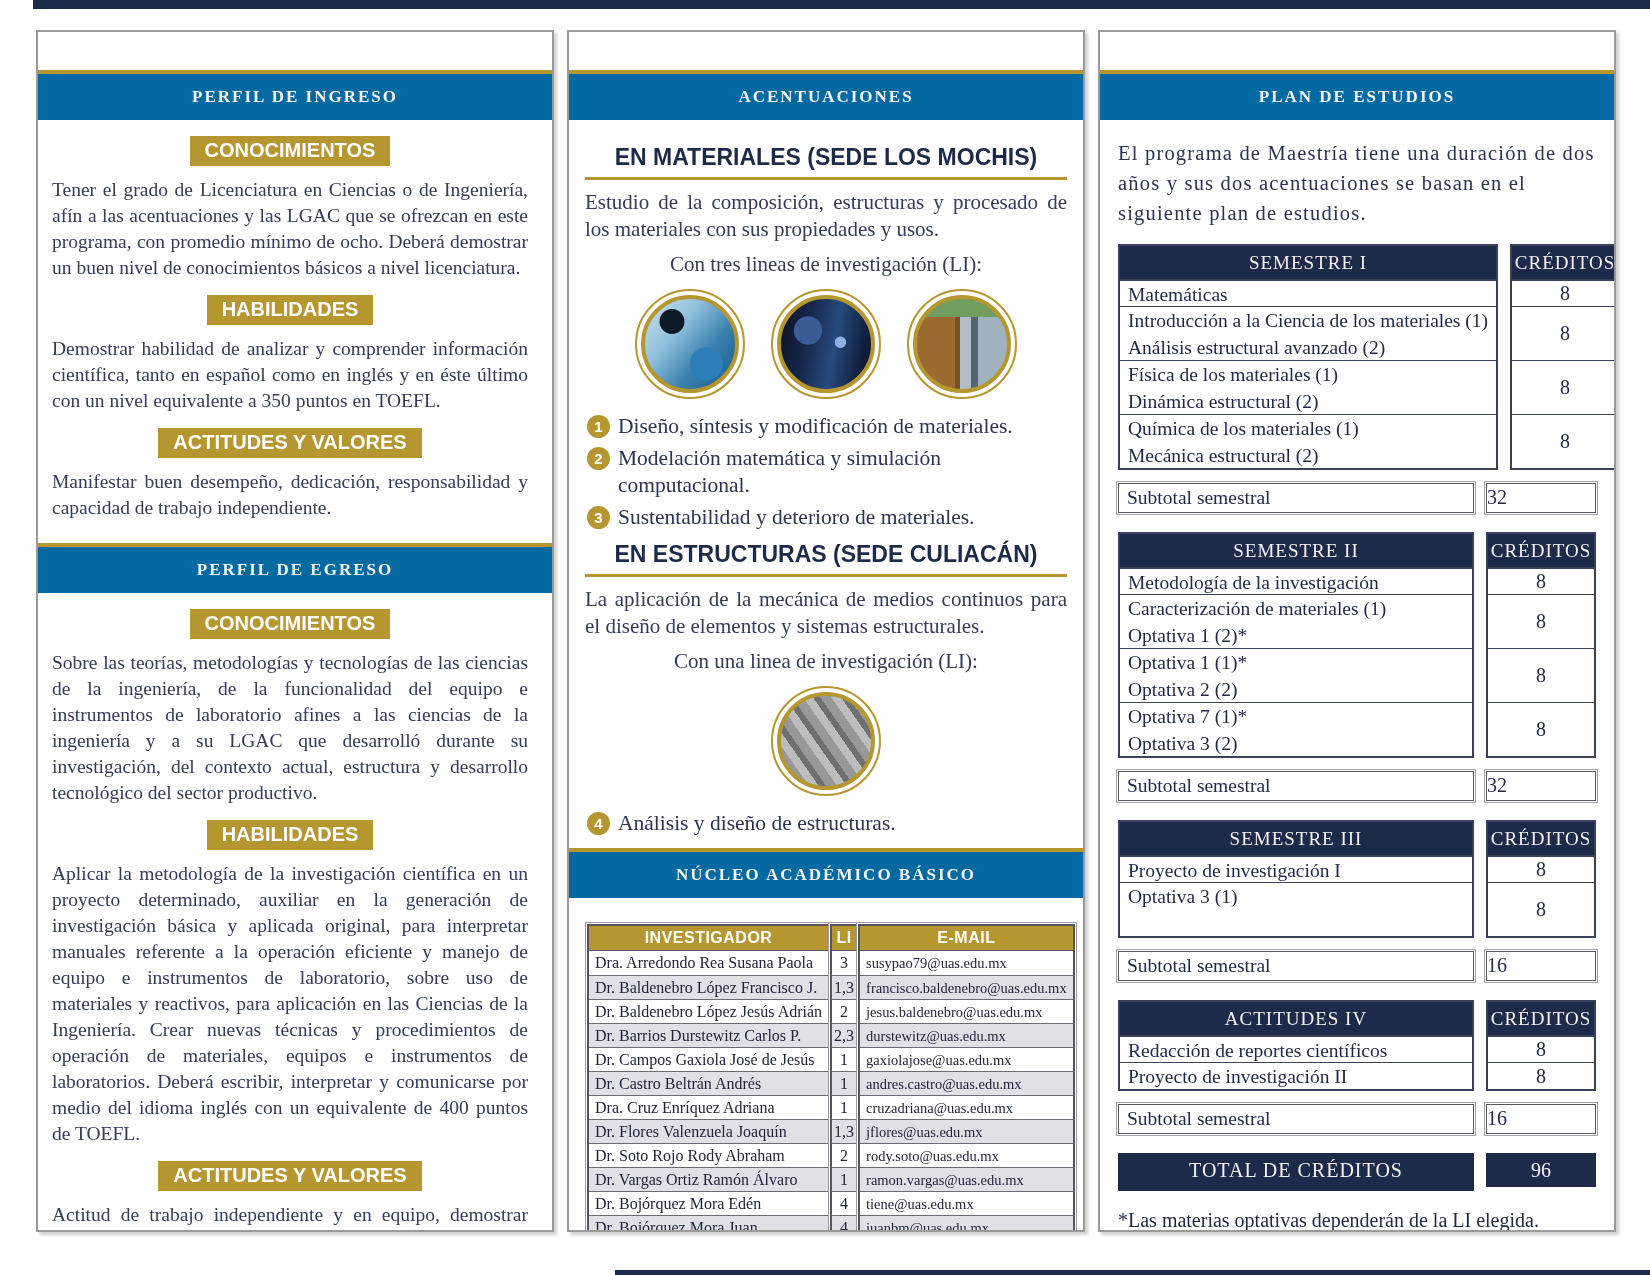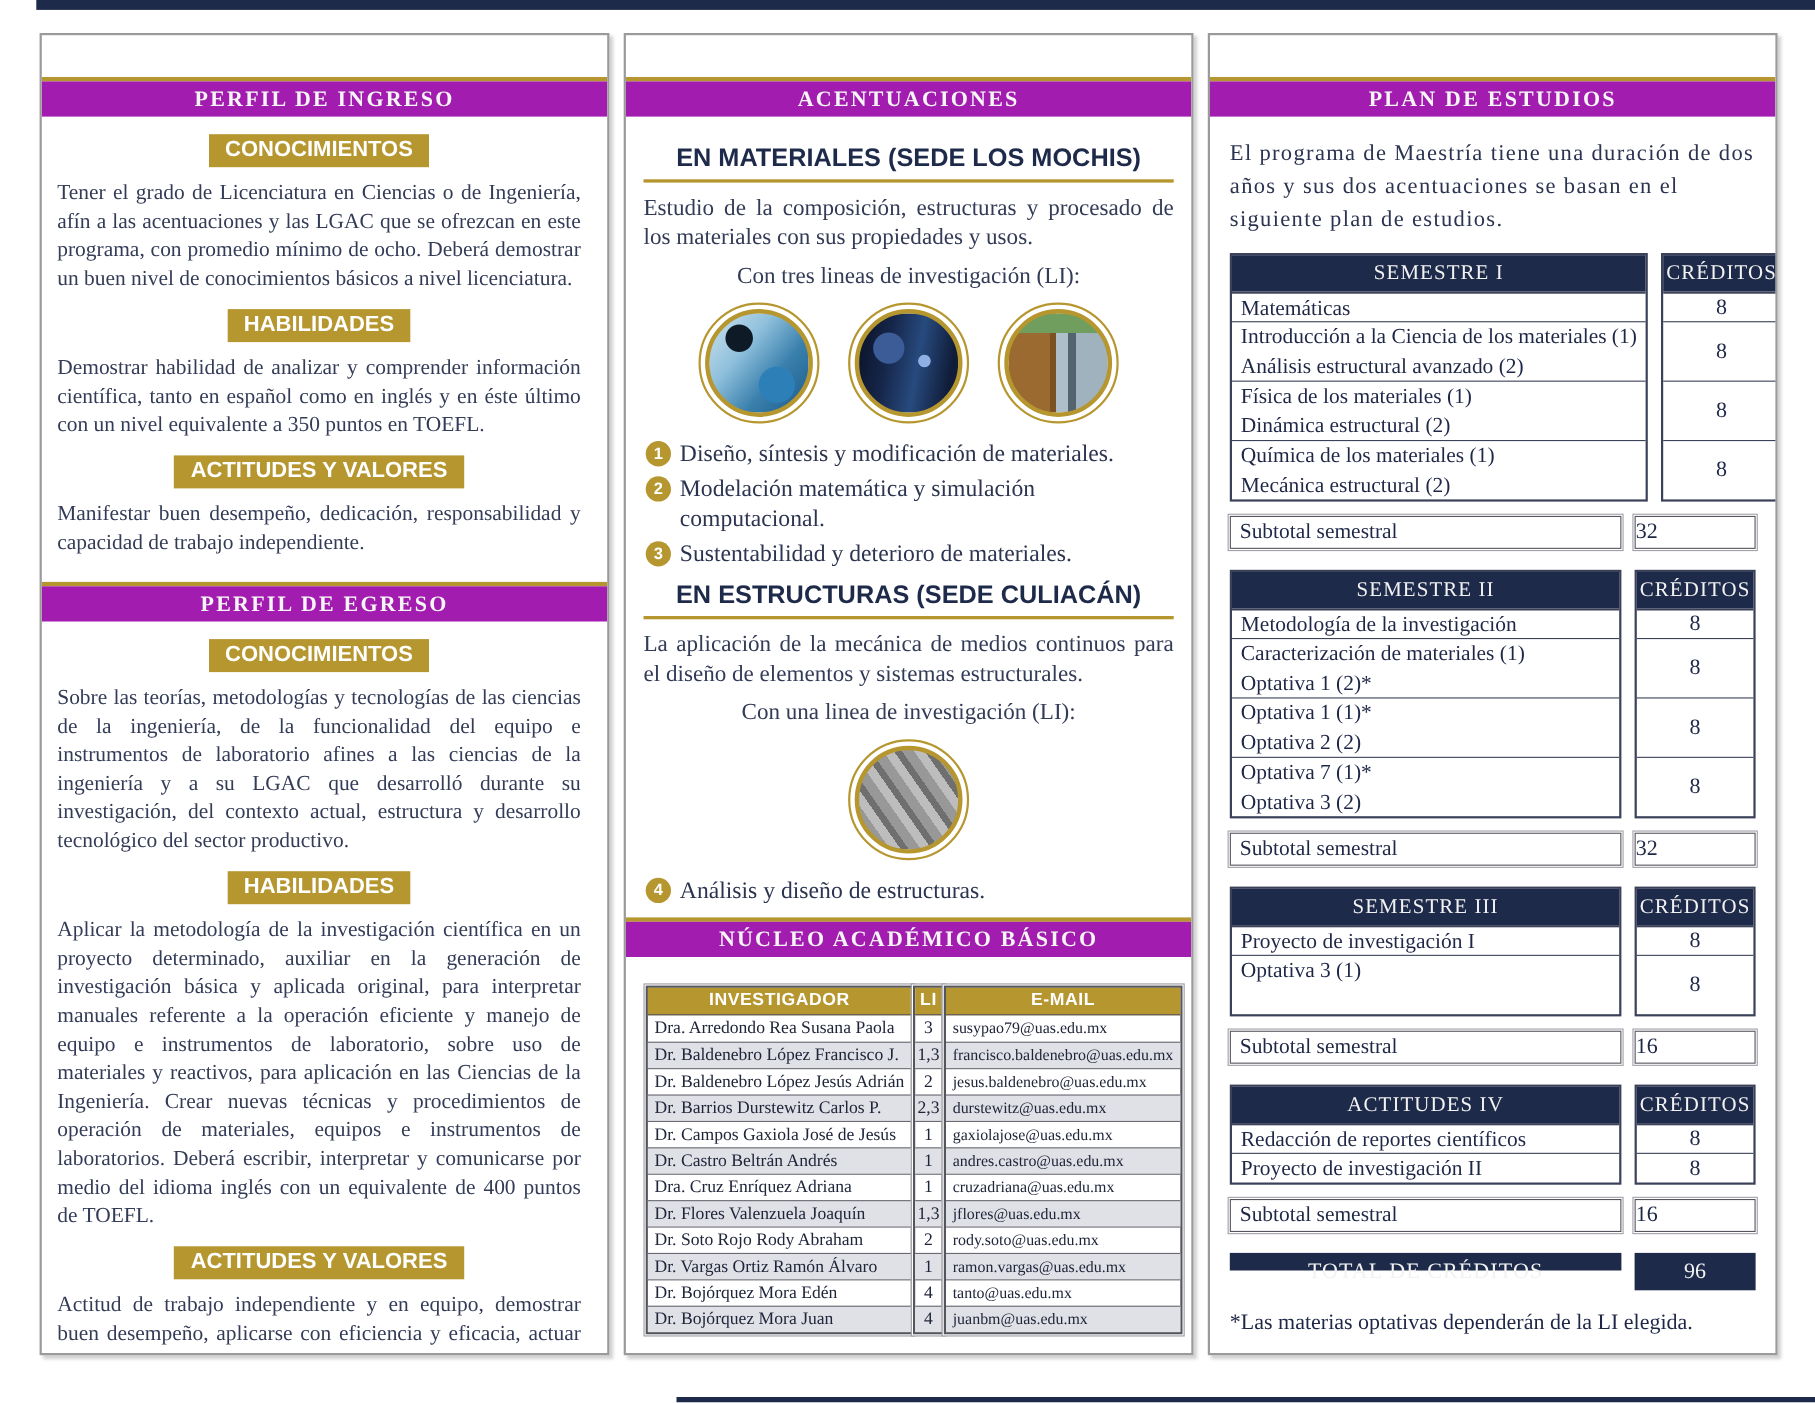--- a/index.html
+++ b/index.html
@@ -11,23 +11,23 @@
   .edge-bottom { bottom: 0; left: 615px; right: 0; height: 5px; }
 
   .panels { position: absolute; top: 30px; left: 36px; right: 34px; height: 1202px;
             display: flex; gap: 13px; }
   .panel { flex: 1 1 0; background: #fff; border: 2px solid #9a9a9a;
            box-shadow: 3px 3px 3px rgba(120,120,120,.35);
            display: flex; flex-direction: column; overflow: hidden; }
 
   .panel-top { height: 38px; flex: none; }
   .gold-line { height: 4px; flex: none; background: #b6962f; }
-  .navy-bar { height: 32px; flex: none; background: #a21caf; color: #f5f5f5;
+  .navy-bar { height: 46px; flex: none; background: #0369a1; color: #f5f5f5;
               display: flex; align-items: center; justify-content: center;
-              font-size: 20px; letter-spacing: 2px; }
+              font-size: 17px; letter-spacing: 2px; }
 
   
   .lp-body { padding: 16px 24px 8px 14px; }
   .gold-label { display: block; width: fit-content; margin: 0 auto 11px auto;
                 background: #b6962f; color: #fff;
                 font-family: "Liberation Sans", sans-serif; font-weight: 700;
                 font-size: 20px; letter-spacing: 0px; padding: 3px 15px 4px 15px; }
   .para { font-size: 19.5px; line-height: 26px; color: #333b57; text-align: justify;
           margin-bottom: 14px; }
 
@@ -90,21 +90,21 @@
                   justify-content: center; font-size: 20px; color: #1f2747; }
   .sem-creds .sem-credcell:nth-child(2) { border-top: 2px solid #3a4158; }
   .sub-flex { margin: 13px 0 19px 0; }
   .sub-label { flex: 1; border: 1.5px solid #55555e; height: 30px; font-size: 19.5px;
                line-height: 27px; color: #1f2747; padding: 0 8px;
                box-shadow: 0 0 0 1px #fff, 0 0 0 2px #a0a0a8; }
   .sub-value { flex: none; width: 110px; border: 1.5px solid #55555e; height: 30px;
                text-align: left; font-size: 20px; line-height: 27px; color: #1f2747;
                box-shadow: 0 0 0 1px #fff, 0 0 0 2px #a0a0a8; }
   .total-flex { margin-top: 2px; }
-  .total-label { flex: 1; background: #1e2a4a; color: #f2f2f2; height: 16px;
+  .total-label { flex: 1; background: #1e2a4a; color: #f2f2f2; height: 38px;
                  text-align: center; font-size: 20px; line-height: 34px; letter-spacing: 1px; }
   .total-value { flex: none; width: 110px; background: #1e2a4a; color: #f2f2f2;
                  height: 34px; text-align: center; font-size: 20px; line-height: 34px; }
   .footnotes { margin-top: 16px; }
   .fn-star { font-size: 20px; line-height: 26px; color: #1f2747; margin-bottom: 9px; }
 </style>
 </head>
 <body>
 
 <div class="page">
@@ -226,21 +226,21 @@
               <div class="inv-cell">susypao79@uas.edu.mx</div>
               <div class="inv-cell alt">francisco.baldenebro@uas.edu.mx</div>
               <div class="inv-cell">jesus.baldenebro@uas.edu.mx</div>
               <div class="inv-cell alt">durstewitz@uas.edu.mx</div>
               <div class="inv-cell">gaxiolajose@uas.edu.mx</div>
               <div class="inv-cell alt">andres.castro@uas.edu.mx</div>
               <div class="inv-cell">cruzadriana@uas.edu.mx</div>
               <div class="inv-cell alt">jflores@uas.edu.mx</div>
               <div class="inv-cell">rody.soto@uas.edu.mx</div>
               <div class="inv-cell alt">ramon.vargas@uas.edu.mx</div>
-              <div class="inv-cell">tanto@uas.edu.mx</div>
+              <div class="inv-cell">tiene@uas.edu.mx</div>
               <div class="inv-cell alt">juanbm@uas.edu.mx</div>
             </div>
           </div>
 
       </div>
     </section>
 
     <section class="panel">
       <div class="panel-top"></div>
       <div class="gold-line"></div>

